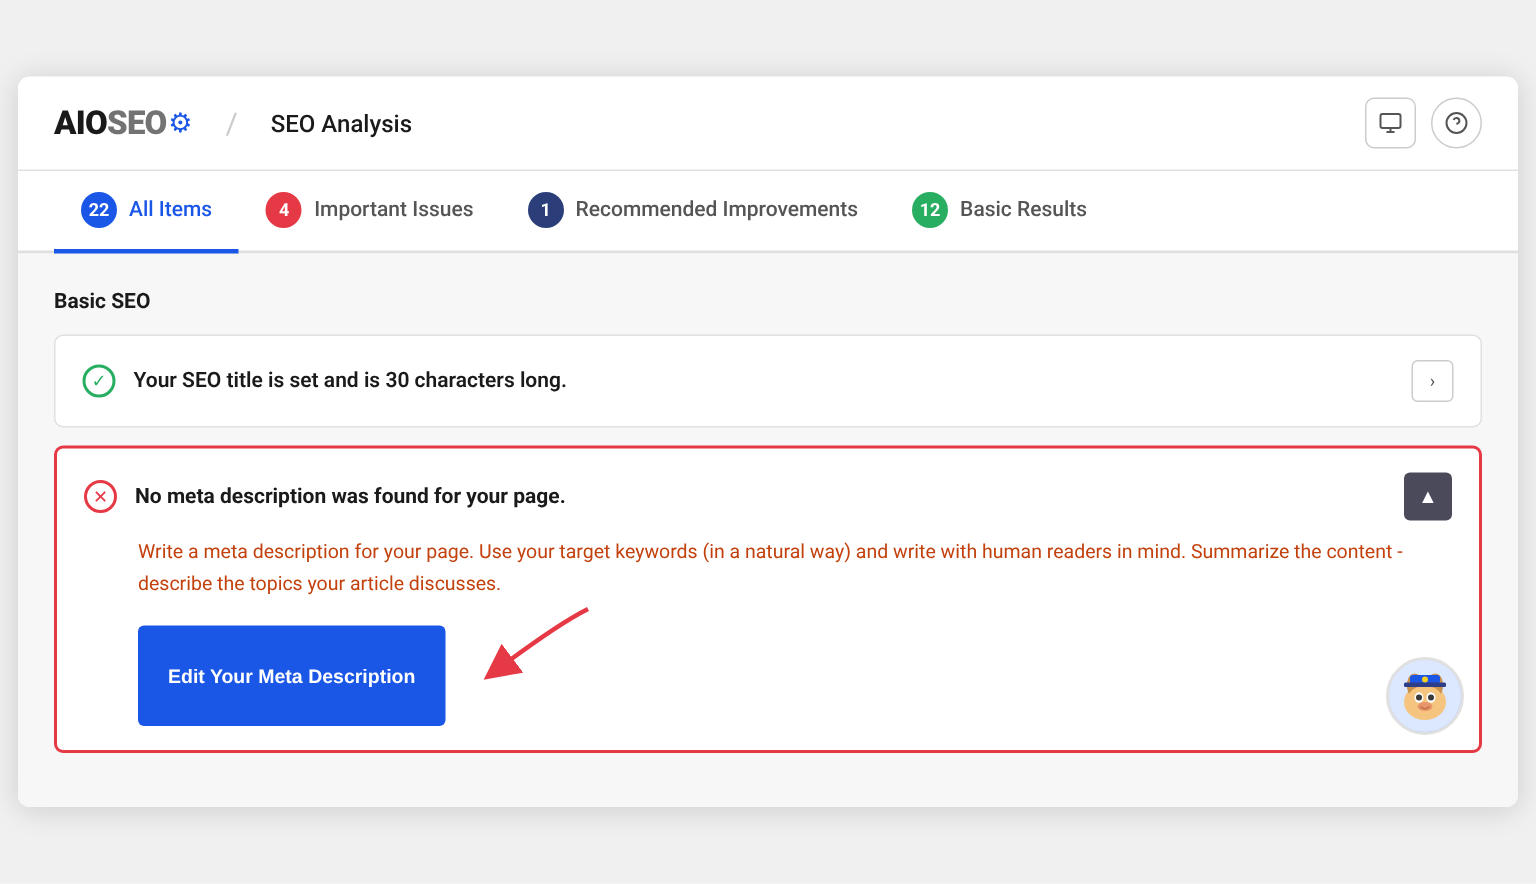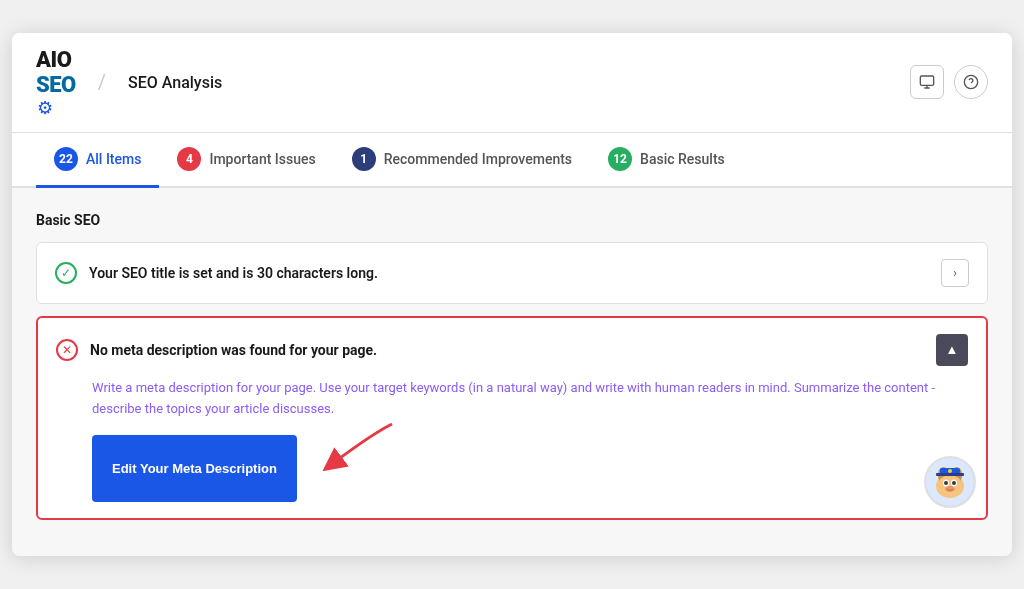--- a/index.html
+++ b/index.html
@@ -27,33 +27,33 @@
       border-bottom: 1px solid #e0e0e0;
       background: #fff;
     }
     .header-left {
       display: flex;
       align-items: center;
       gap: 12px;
     }
     .logo {
       display: flex;
+      align-items: center;
       gap: 0;
-      flex-direction: column;
     }
     .logo-aio {
       font-size: 22px;
       font-weight: 900;
       color: #1a1a1a;
       letter-spacing: -0.5px;
     }
     .logo-seo {
       font-size: 22px;
       font-weight: 900;
-      color: #0369a1;
+      color: #737373;
       letter-spacing: -0.5px;
     }
     .logo-gear {
       color: #1b57e6;
       font-size: 18px;
       margin-left: 1px;
     }
     .divider {
       color: #ccc;
       font-size: 20px;
@@ -211,21 +211,21 @@
       justify-content: center;
       cursor: pointer;
       color: #fff;
       font-size: 13px;
     }
     .card-error-body {
       padding-left: 36px;
     }
     .card-error-body p {
       font-size: 13px;
-      color: #8b5cf6;
+      color: #c2410c;
       line-height: 1.6;
       margin-bottom: 10px;
     }
     .edit-btn {
       display: inline-block;
       background: #1b57e6;
       color: #fff;
       font-size: 13px;
       font-weight: 600;
       padding: 26px 20px;

